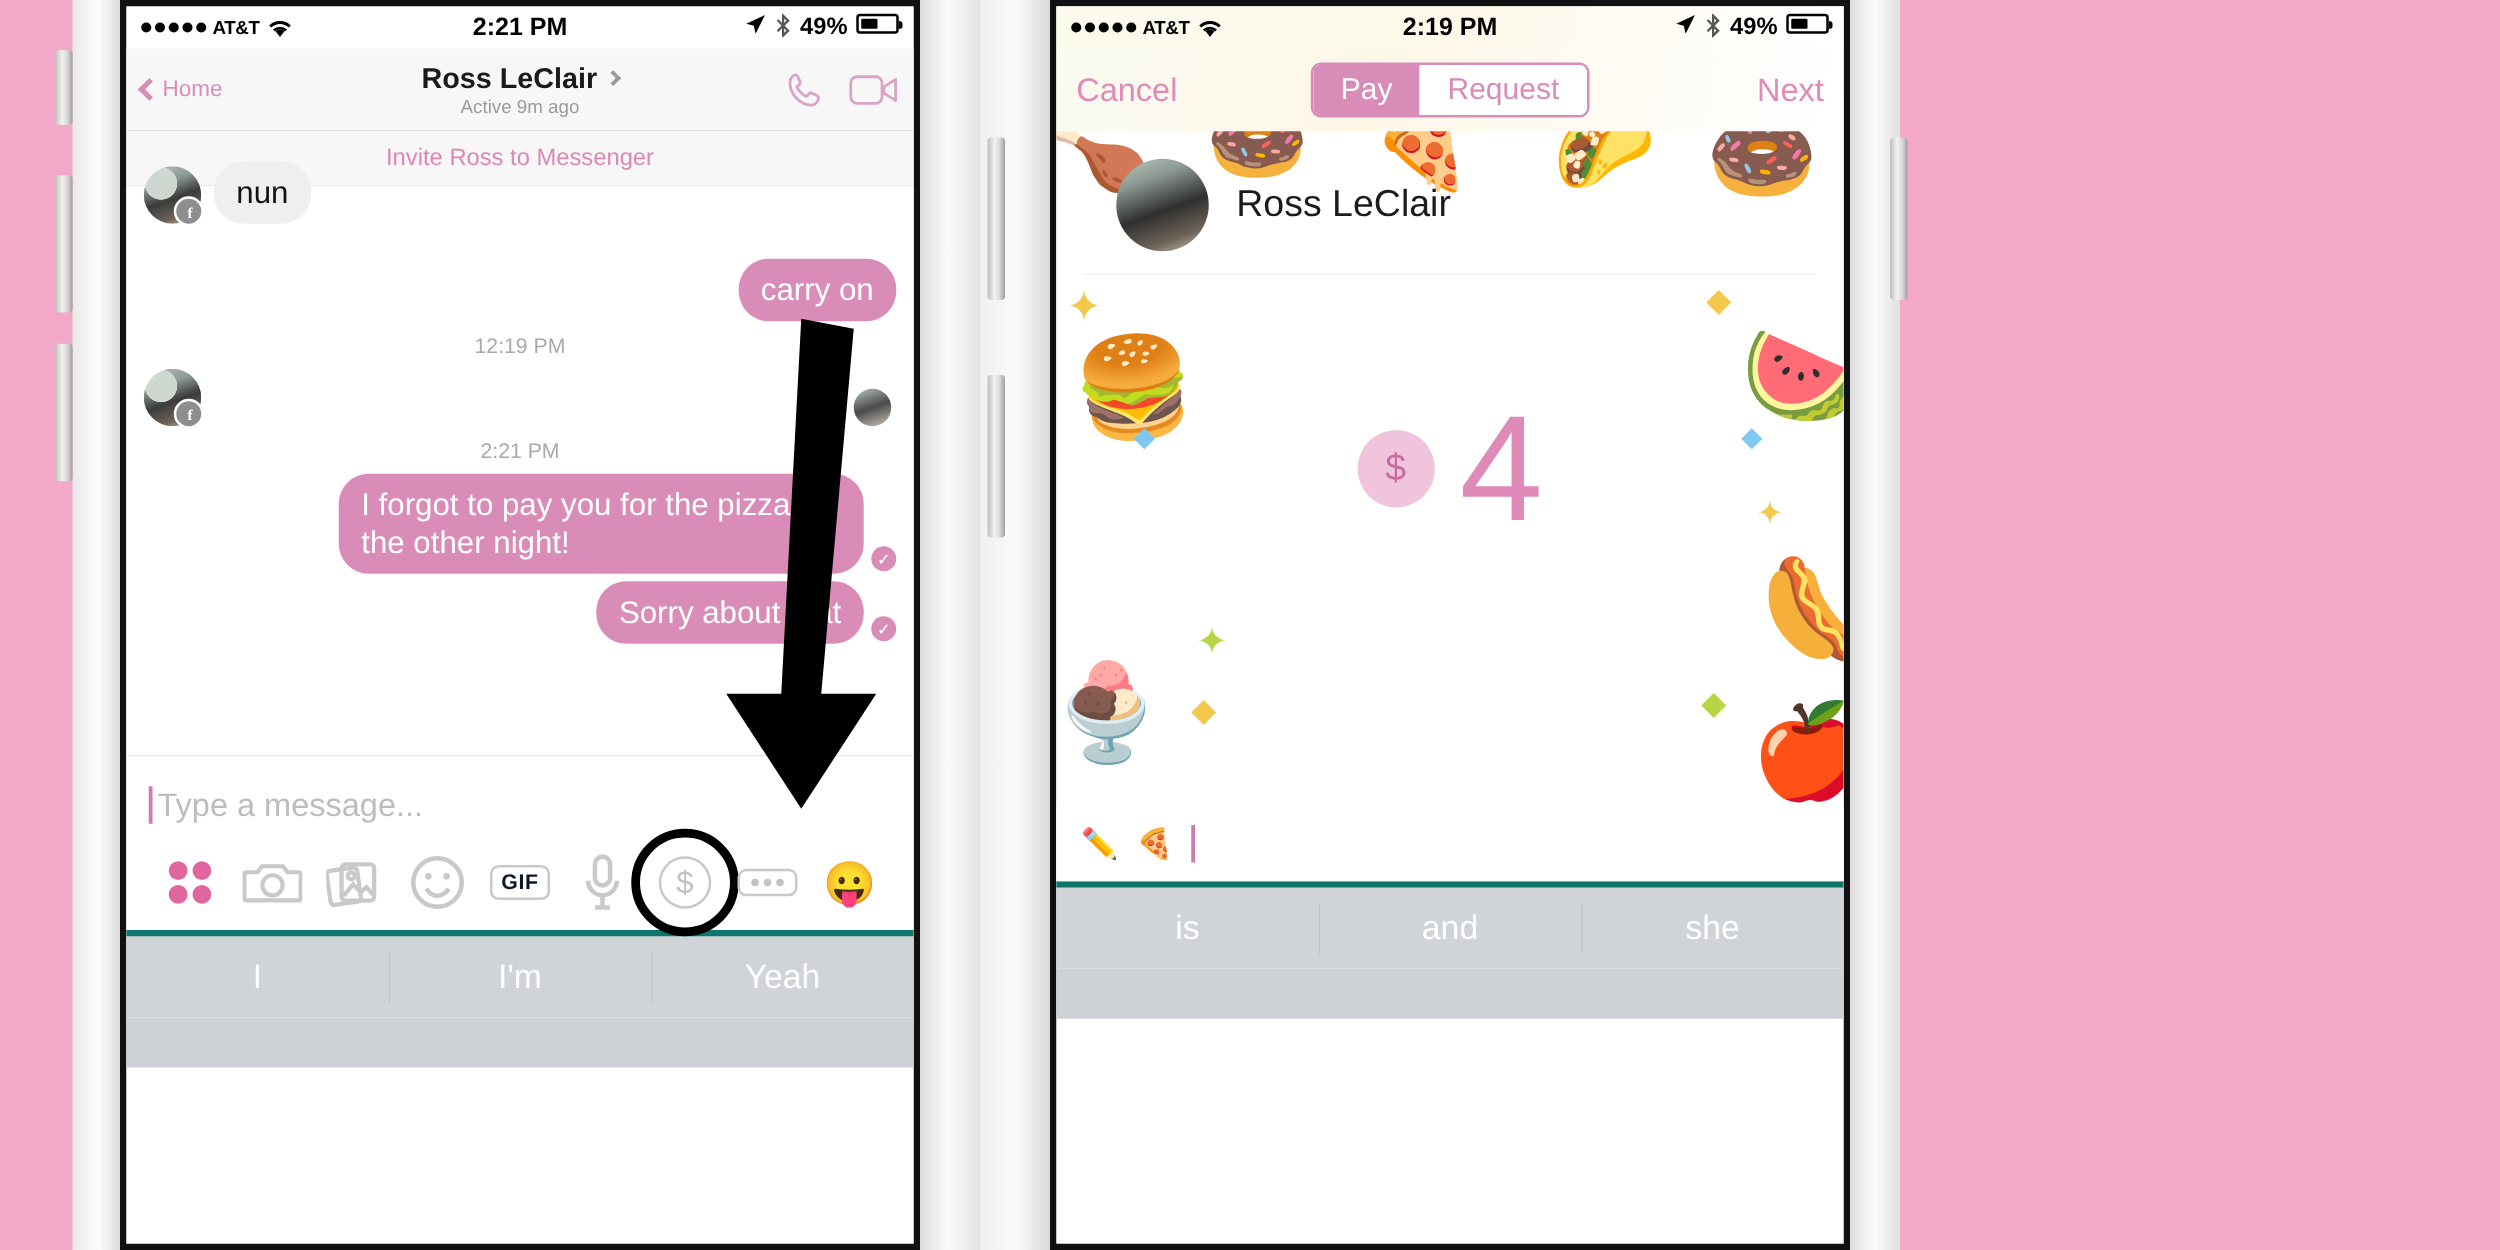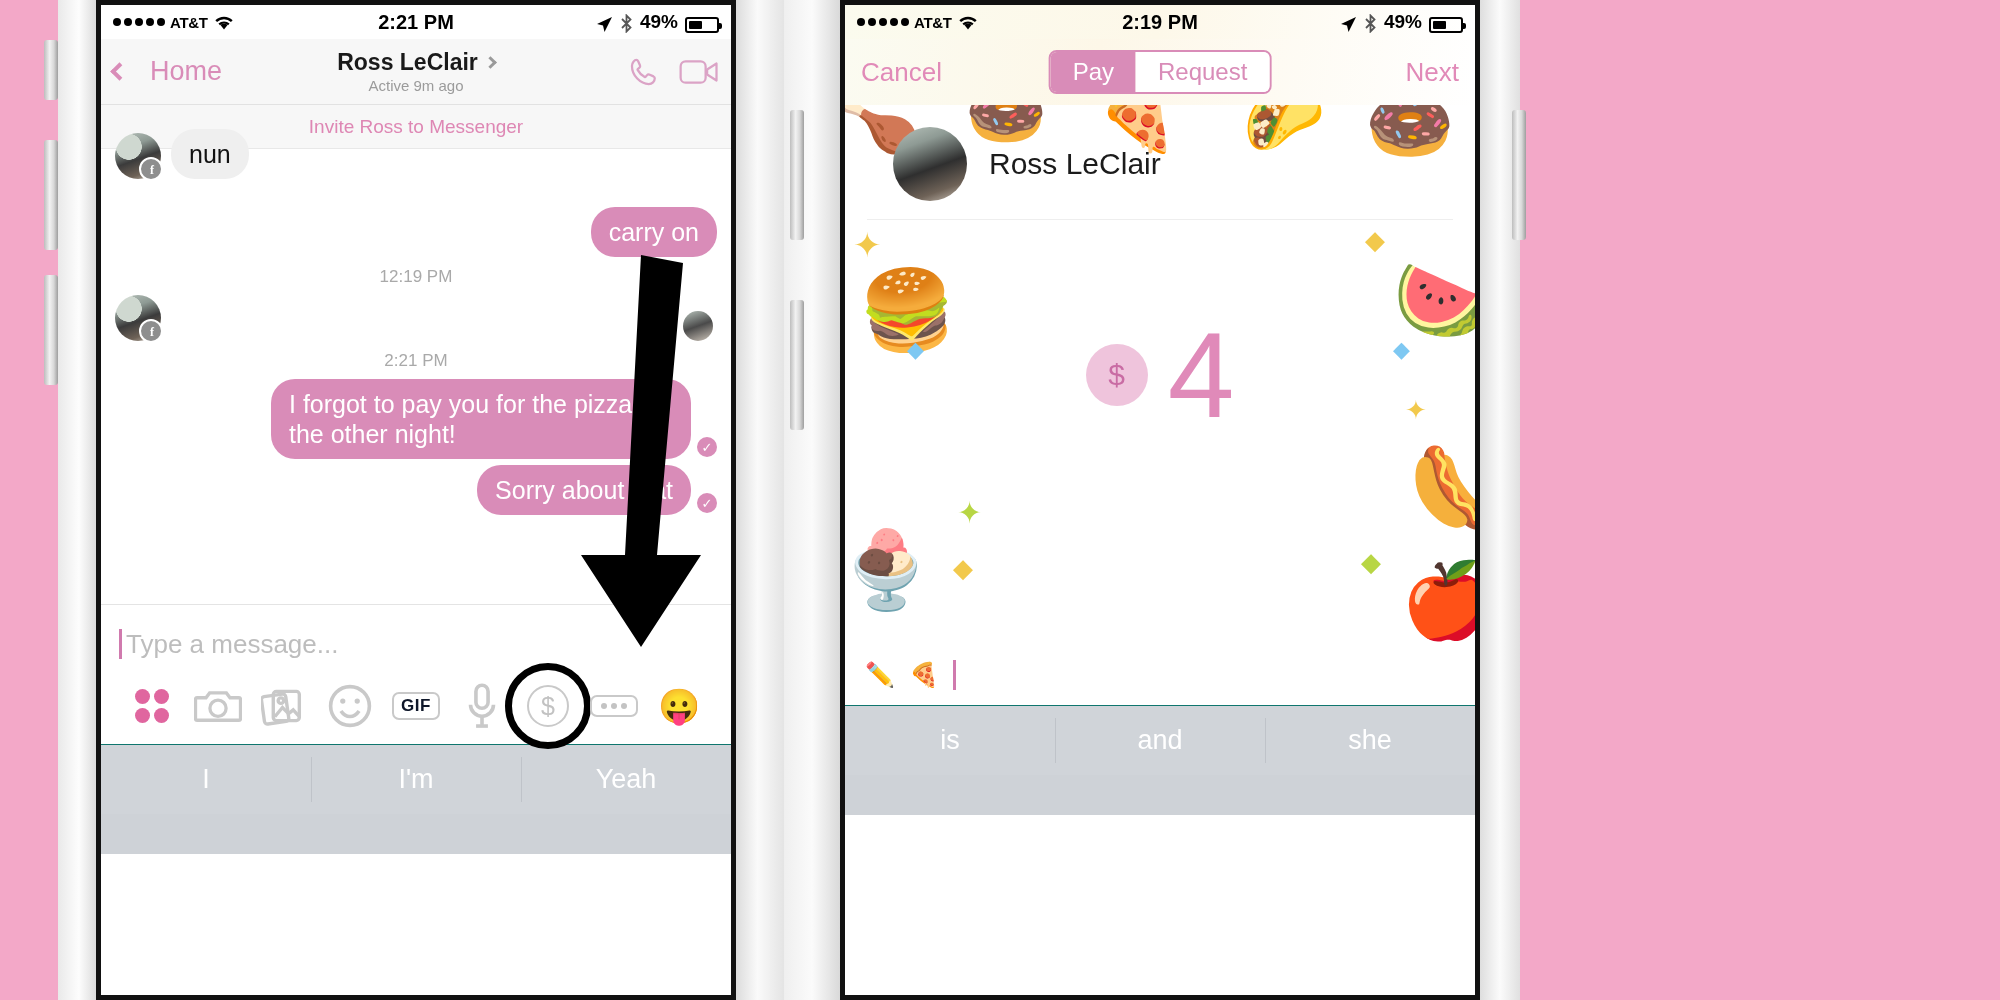--- a/index.html
+++ b/index.html
@@ -58,38 +58,38 @@
     position: relative;
   }
   .sb-left { display: flex; align-items: center; gap: 5px; }
   .dots { display: flex; gap: 3px; align-items: center; }
   .dots i { width: 8px; height: 8px; border-radius: 50%; background: #000; display: block; }
   .carrier { font-size: 15px; font-weight: 700; letter-spacing: -.3px; }
   .sb-time {
     position: absolute; left: 0; right: 0; text-align: center;
     font-size: 20px; font-weight: 700;
   }
-  .sb-right { margin-left: auto; display: flex; align-items: flex-end; gap: 7px; z-index:2;}
+  .sb-right { margin-left: auto; display: flex; align-items: flex-start; gap: 7px; z-index:2;}
   .battery-shell {
     width: 34px; height: 16px; border: 2px solid #000; border-radius: 3px;
     position: relative; display:flex; align-items:center; padding:2px;
   }
   .battery-shell::after {
     content:''; position:absolute; right:-5px; top:4px; width:3px; height:6px;
     background:#000; border-radius:0 2px 2px 0;
   }
   .battery-fill { height: 100%; background:#000; border-radius:1px; }
   .pct { font-size: 19px; font-weight: 700; }
 
   
   .msgr-nav {
     height: 66px; background:#f7f7f7; display:flex; align-items:center;
     border-bottom:1px solid #e2e2e2; position:relative; padding:0 12px;
   }
-  .back-link { display:flex; align-items:center; color:#d98cb8; font-size:27px; gap:20px; }
+  .back-link { display:flex; align-items:center; color:#d98cb8; font-size:18px; gap:0; }
   .chev-back {
     width:13px; height:13px; border-left:4px solid #d98cb8; border-bottom:4px solid #d98cb8;
     transform: rotate(45deg); margin-right:4px;
   }
   .nav-center { position:absolute; left:0; right:0; text-align:center; pointer-events:none;}
   .nav-title { font-size:23px; font-weight:700; color:#1a1a1a; display:inline-flex; align-items:center; gap:8px;}
   .chev-r { width:9px;height:9px;border-top:3px solid #9a9a9a;border-right:3px solid #9a9a9a;transform:rotate(45deg);}
   .nav-sub { font-size:15px; color:#9b9b9b; margin-top:1px;}
   .nav-actions { margin-left:auto; display:flex; align-items:center; gap:18px; z-index:3;}
   .ico-phone, .ico-video { color:#dba3c6; }
@@ -155,21 +155,21 @@
   .highlight-ring {
     position:absolute; width:86px; height:86px; border:7px solid #000; border-radius:50%;
     left:50%; top:50%; transform:translate(-50%,-50%);
   }
   .dots-box { border:2.4px solid #c9c9c9; border-radius:7px; padding:6px 9px; display:flex; gap:4px;}
   .dots-box i { width:6px;height:6px;border-radius:50%;background:#c3c3c3;display:block;}
   .emoji-face { font-size:34px; }
 
   
   .suggest {
-    display:flex; height:70px; background:#d0d4d9; border-top:1px solid #0f766e;
+    display:flex; height:70px; background:#d0d4d9; border-top:5px solid #0f766e;
   }
   .suggest .sg {
     flex:1; display:flex; align-items:center; justify-content:center;
     color:#fff; font-size:27px; position:relative;
   }
   .suggest .sg + .sg::before {
     content:''; position:absolute; left:0; top:12px; bottom:12px; width:1px; background:#bfc3c9;
   }
   .kb-rest { height:40px; background:#ced2d7; }
 

